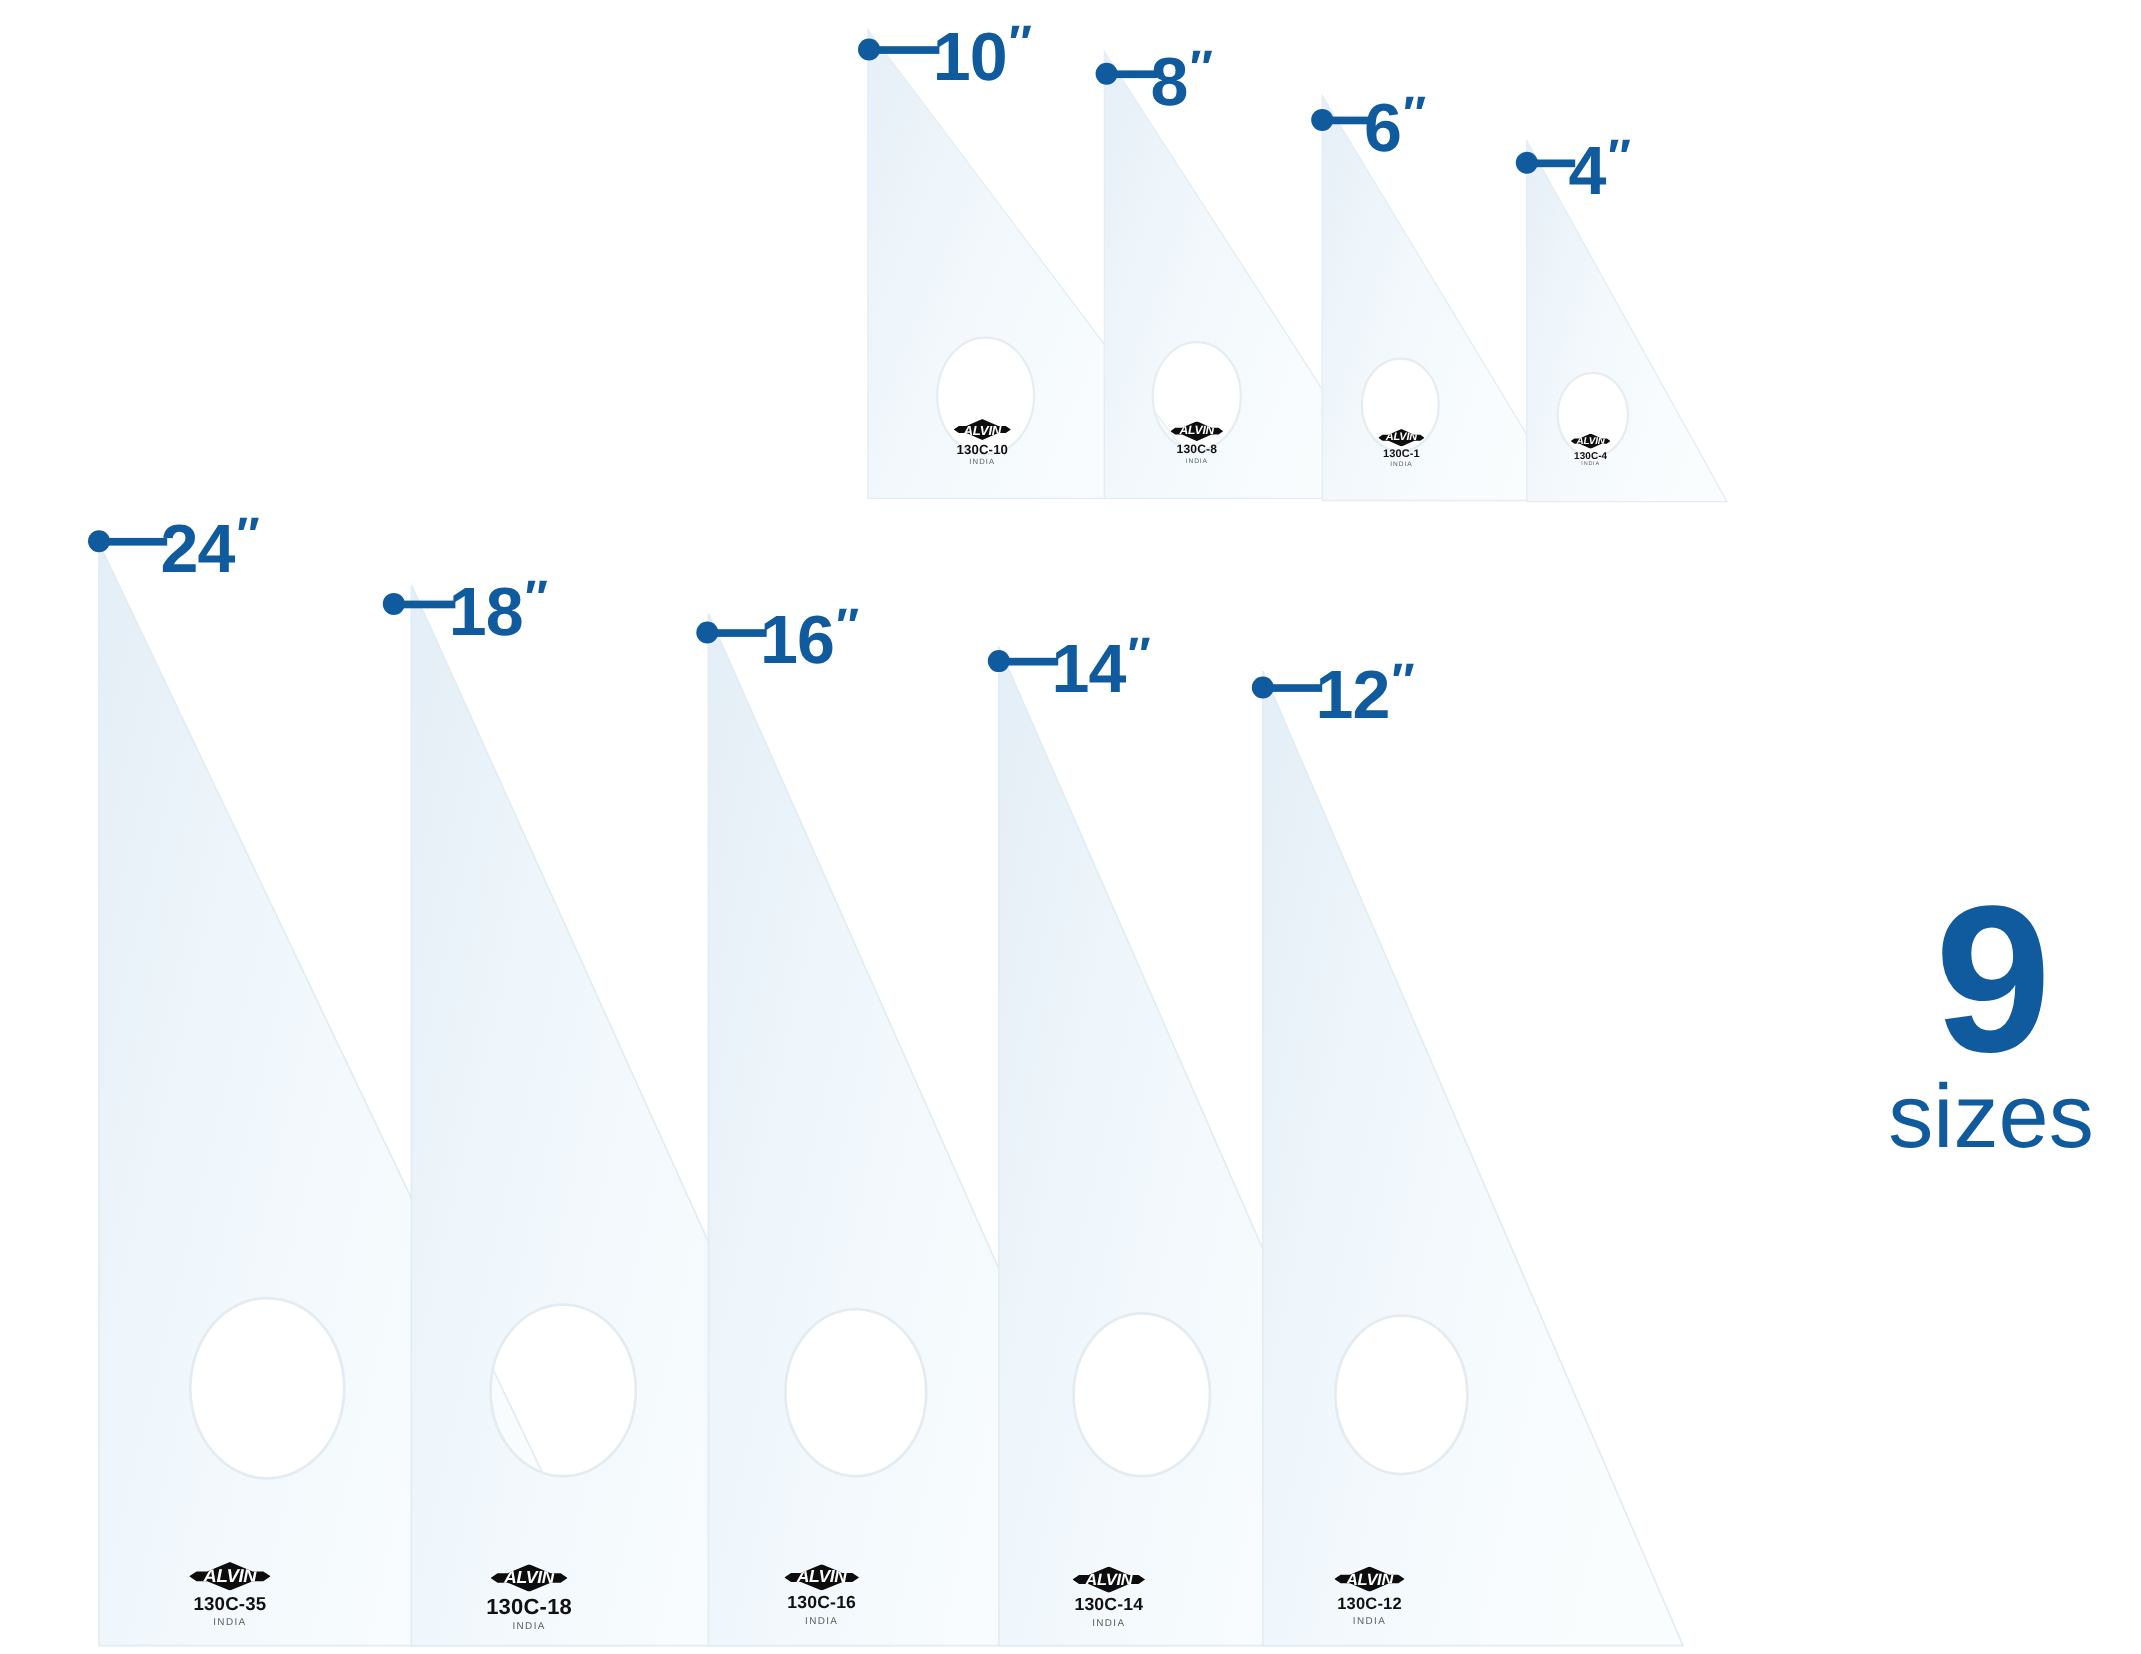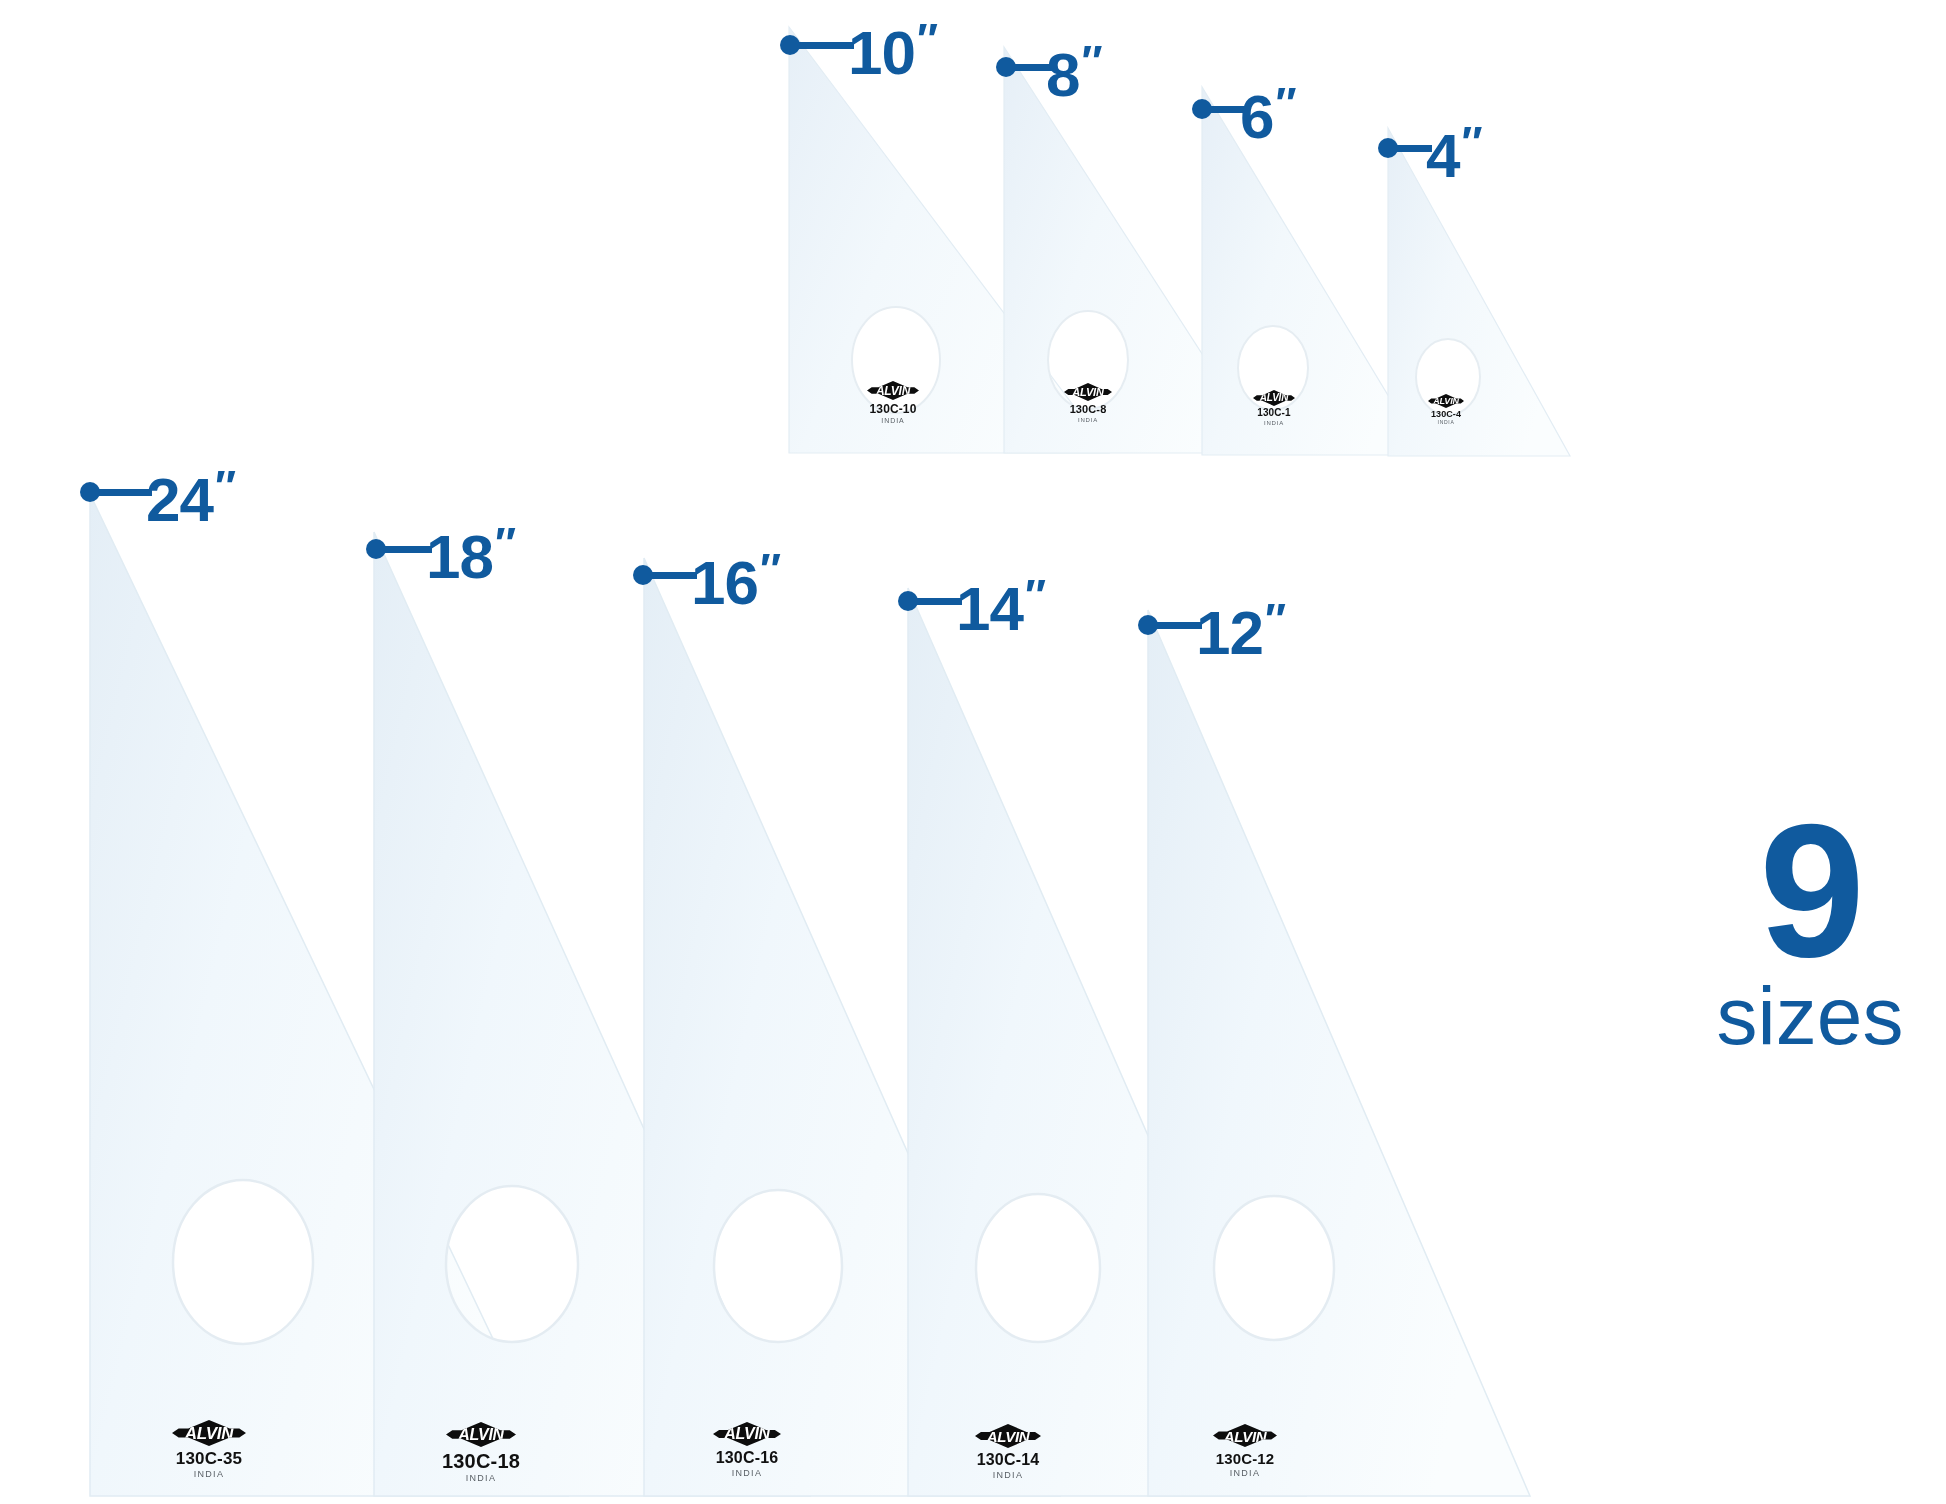--- a/index.html
+++ b/index.html
@@ -392,21 +392,21 @@
     <span class="rule" style="width:36px;"></span>
     <span class="txt"><span>4</span><span class="pr">″</span></span>
   </div>
 
   <div class="callout" style="left:80px; top:461px;">
     <span class="dot"></span>
     <span class="rule" style="width:54px;"></span>
     <span class="txt"><span>24</span><span class="pr">″</span></span>
   </div>
 
-  <div class="callout" style="left:366px; top:518px;">
+  <div class="callout" style="left:348px; top:518px;">
     <span class="dot"></span>
     <span class="rule" style="width:48px;"></span>
     <span class="txt"><span>18</span><span class="pr">″</span></span>
   </div>
 
   <div class="callout" style="left:633px; top:544px;">
     <span class="dot"></span>
     <span class="rule" style="width:46px;"></span>
     <span class="txt"><span>16</span><span class="pr">″</span></span>
   </div>

